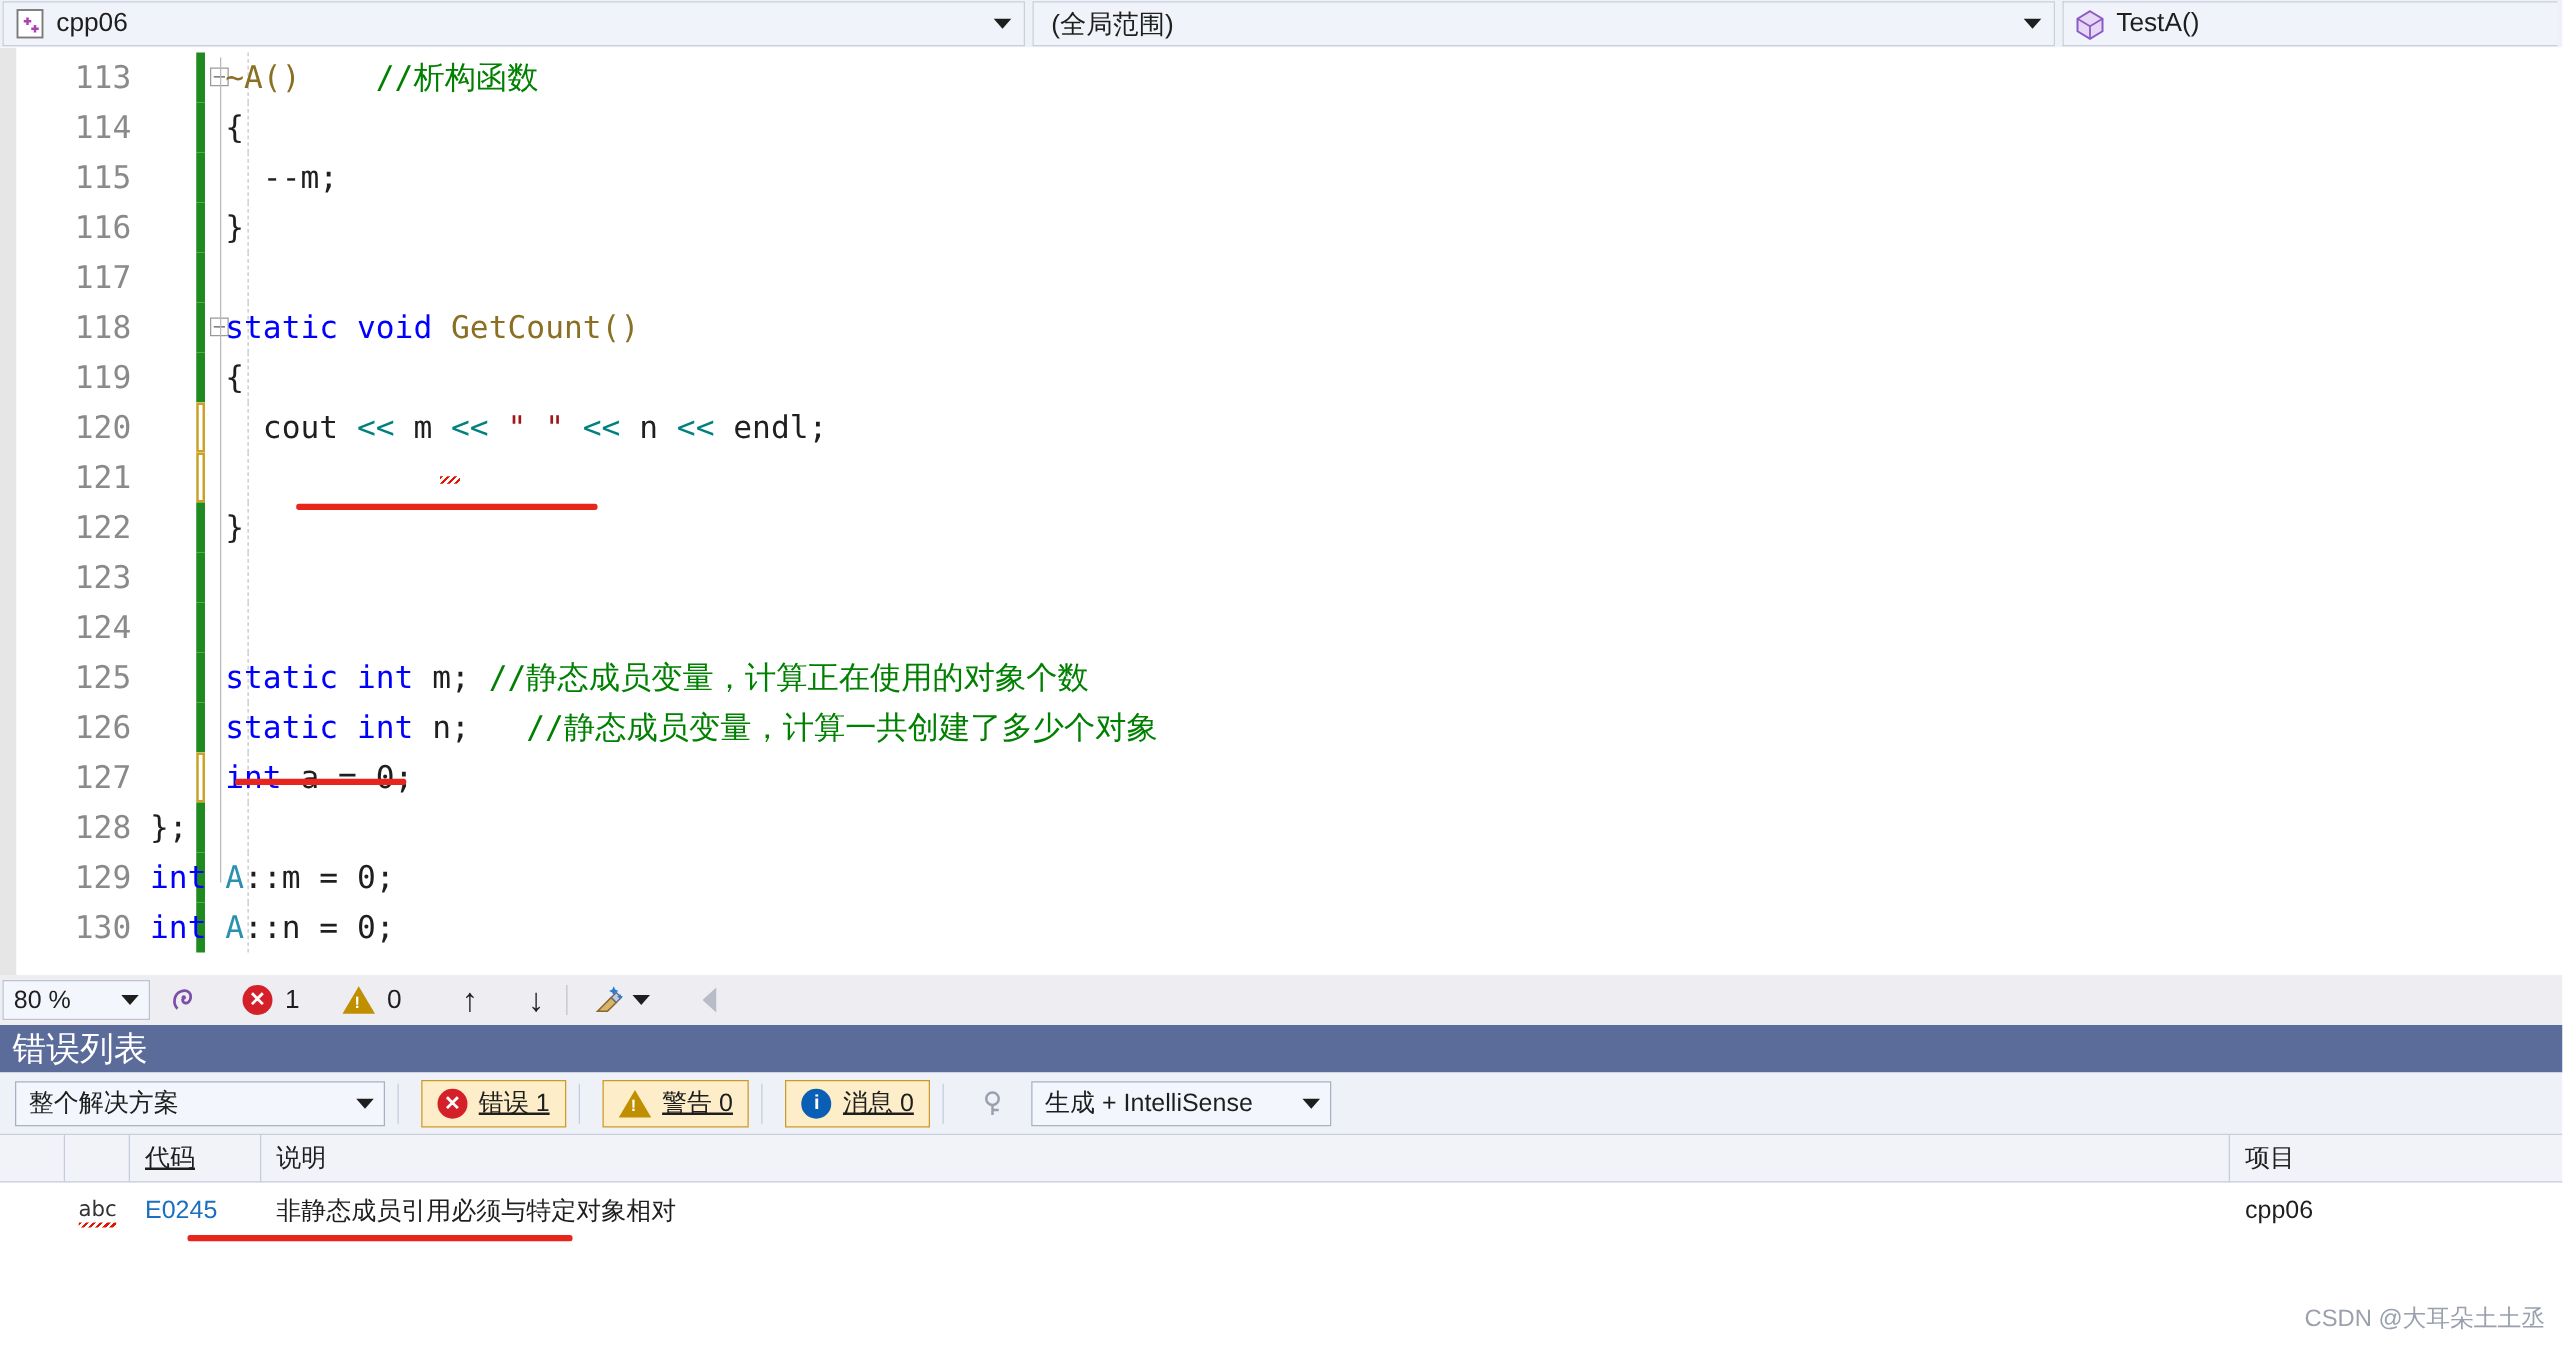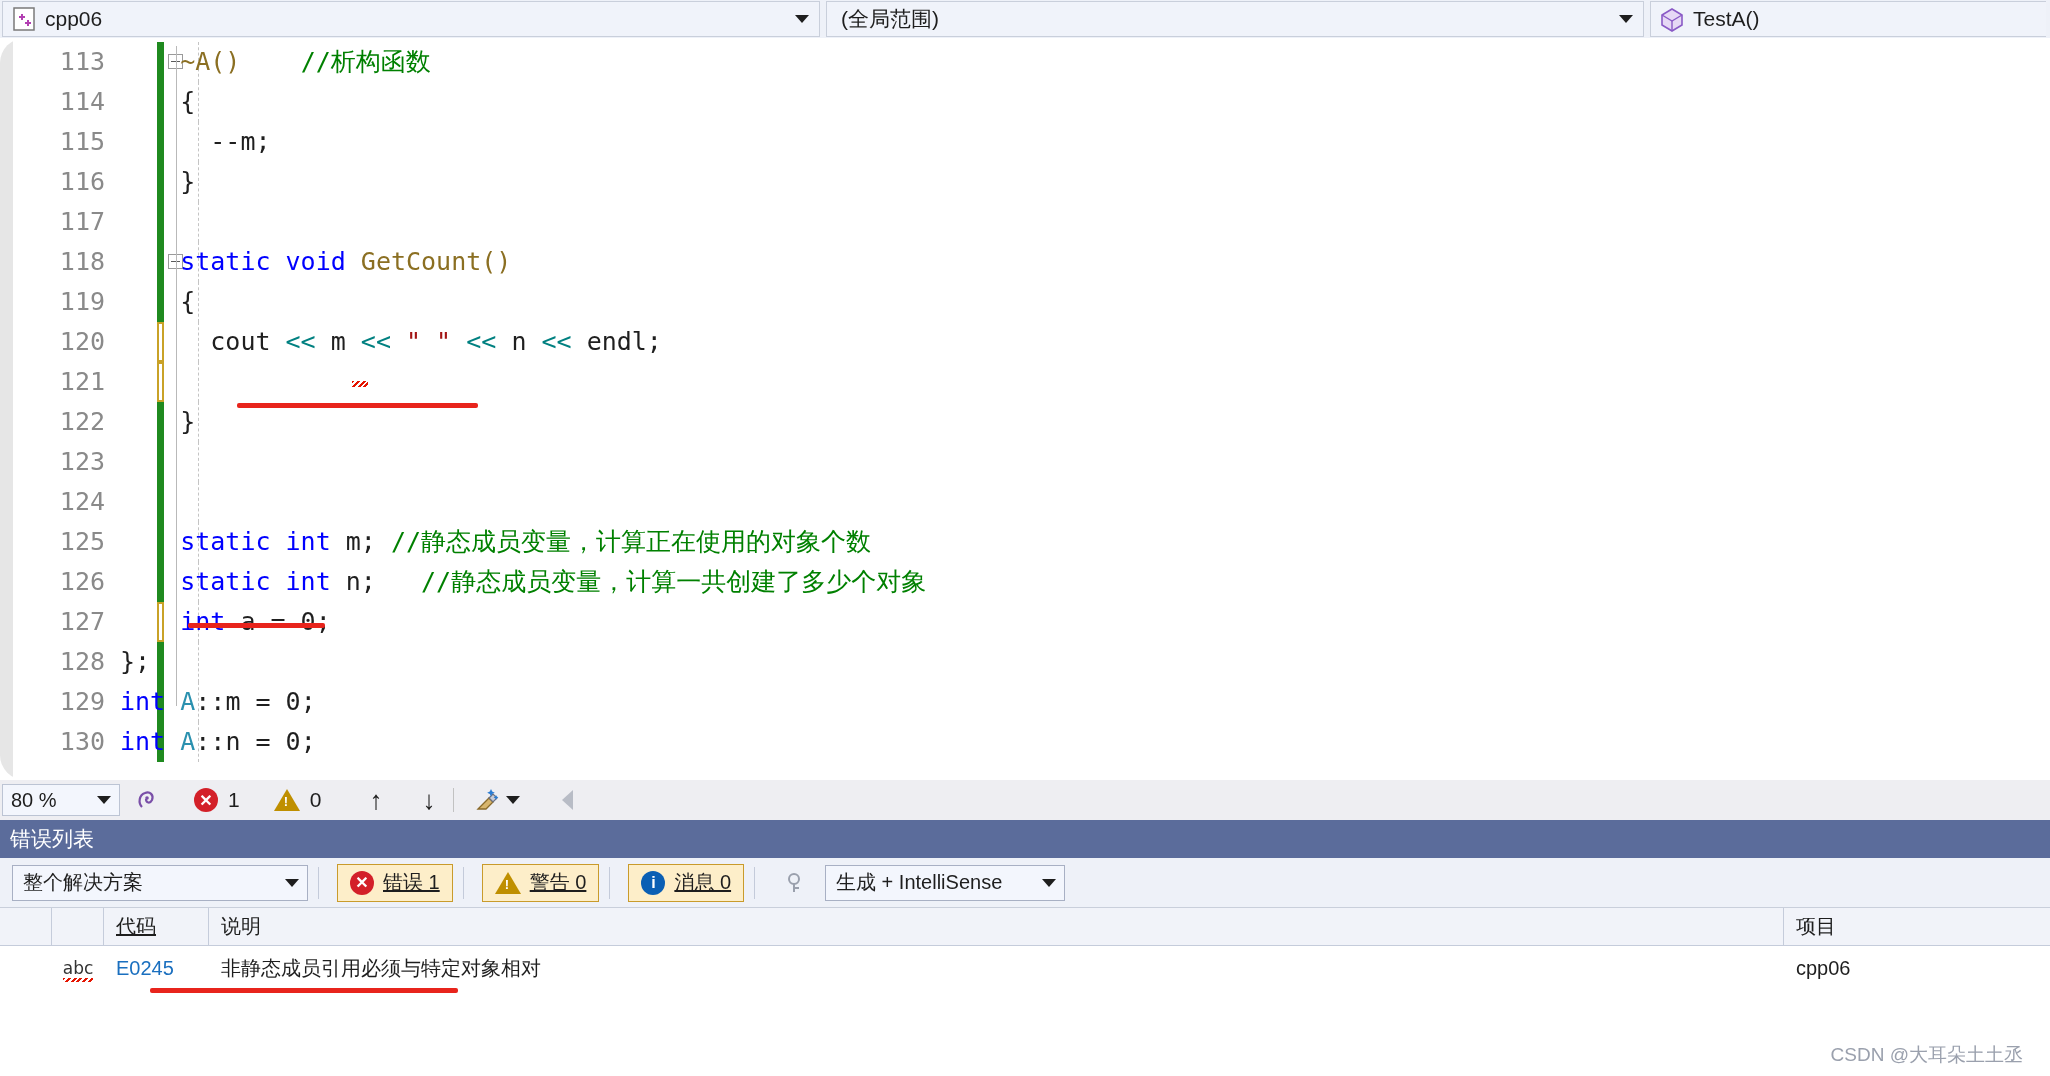--- a/index.html
+++ b/index.html
@@ -38,21 +38,20 @@
     width: 0; height: 0;
     border-left: 7px solid transparent; border-right: 7px solid transparent;
     border-top: 8px solid #1e1e1e;
   }
 
   
   .editor {
     position: absolute; top: 38px; left: 0; width: 2050px; height: 742px;
     background: #ffffff;
     overflow: hidden;
-    border-radius: 25px;
   }
   .editor-left-strip {
     position: absolute; left: 0; top: 0; width: 13px; height: 742px;
     background: #e6e6e6;
   }
   .code-rows { position: absolute; left: 0; top: 4px; width: 2050px; }
   .row { position: relative; height: 40px; line-height: 40px; white-space: nowrap; }
   .lineno {
     position: absolute; left: 0; width: 105px; text-align: right;
     font-family: "DejaVu Sans Mono", monospace; font-size: 25px;
@@ -129,21 +128,21 @@
   .sb-sep { width:1px; height:24px; background:#c2c2c2; margin-left:18px; }
 
   
   .panel {
     position: absolute; top: 820px; left: 0; width: 2050px; height: 256px;
     background: #ffffff;
   }
   .panel-title-bar {
     height: 38px; background: #5b6c9b; display: flex; align-items: center;
   }
-  .panel-title { color: #ffffff; font-size: 21px; margin-left: 10px; }
+  .panel-title { color: #ffffff; font-size: 27px; margin-left: 10px; }
   .panel-toolbar {
     height: 50px; background: #eef1f8; display: flex; align-items: center;
     border-bottom: 1px solid #c9cfdb;
   }
   .filter-combo {
     margin-left: 12px; width: 296px; height: 36px; background: #f3f6fd;
     border: 1px solid #a8b0c4; display: flex; align-items: center; position: relative;
   }
   .filter-text { font-size: 20px; color: #1e1e1e; margin-left: 10px; }
   .tbsep { width:1px; height:32px; background:#c4cbda; margin: 0 10px; }
@@ -174,21 +173,21 @@
   .code-link { color: #1a6fbf; }
   .abc-icon {
     font-size: 17px; color: #333; position: relative;
     font-family: "DejaVu Sans", sans-serif;
   }
   .abc-icon::after {
     content:""; position:absolute; left:0; right:0; bottom:-4px; height:4px;
     background: repeating-linear-gradient(135deg,#e51400 0 2px,transparent 2px 4px);
   }
   .watermark {
-    position: absolute; right: 27px; bottom: 8px;
+    position: absolute; right: 14px; bottom: 8px;
     font-size: 19px; color: #9aa0ad;
   }
 </style>
 </head>
 <body>
 
 <div id="app">
 
   <div class="navbar">
     <div class="nav-combo project">

